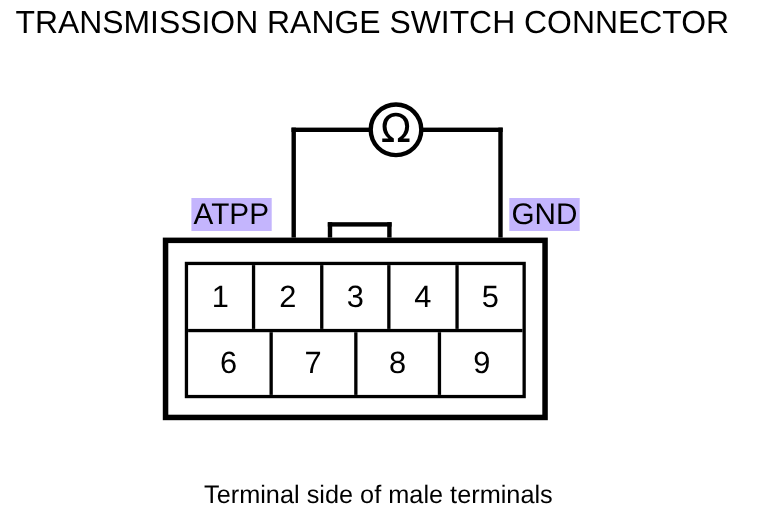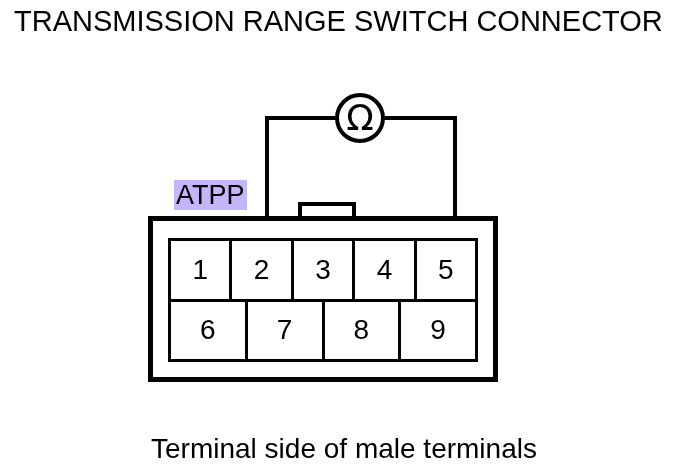--- a/index.html
+++ b/index.html
@@ -162,21 +162,21 @@
     border-left: 3px solid #000;
   }
 
   
   #caption {
     position: absolute;
     left: 0;
     top: 434px;
     width: 688px;
     text-align: center;
-    font-size: 28px;
+    font-size: 23px;
     line-height: 30px;
     white-space: nowrap;
   }
 </style>
 </head>
 <body>
 
 <div class="stage">
 
   <div id="page-title">TRANSMISSION RANGE SWITCH CONNECTOR</div>
@@ -185,20 +185,21 @@
   <div id="wire-right-horizontal" class="wire-h"></div>
   <div id="wire-left-vertical" class="wire-v"></div>
   <div id="wire-right-vertical" class="wire-v"></div>
 
   <div id="ohmmeter">
     <div id="ohm-symbol">Ω</div>
   </div>
 
   <div id="label-atpp" class="probe-label">ATPP</div>
 
+  <div id="label-gnd" class="probe-label">GND</div>
 
   <div id="connector">
 
     <div id="locking-tab"></div>
 
     <div id="connector-housing"></div>
 
     <div id="pin-grid">
 
       <div class="pin-row">

